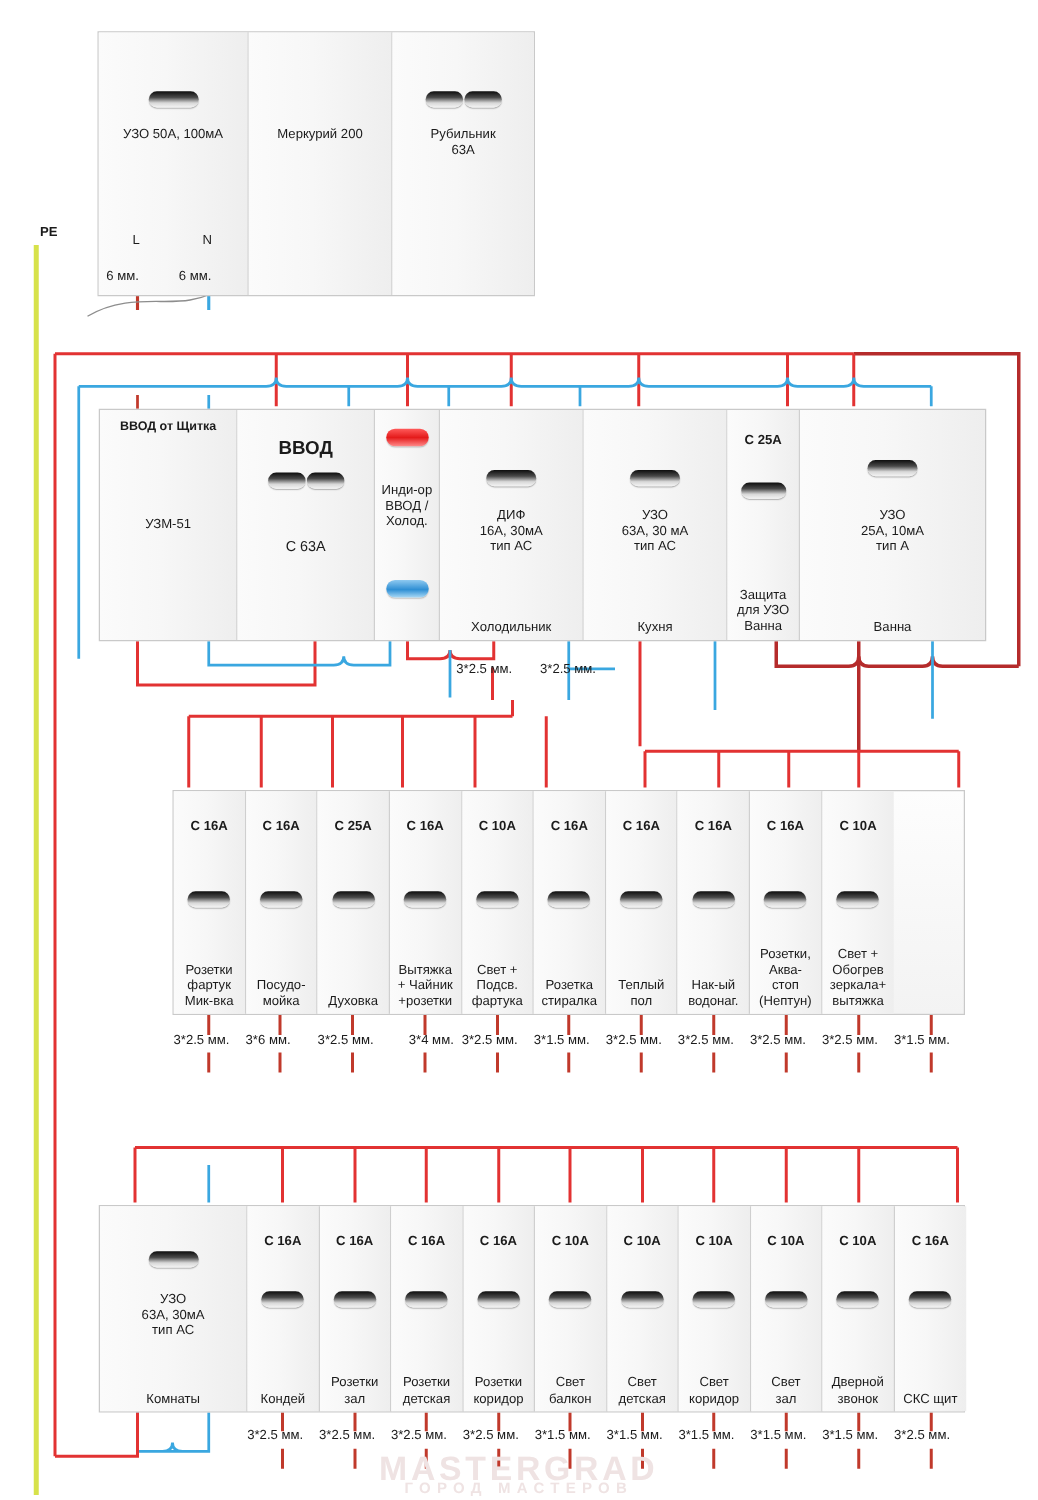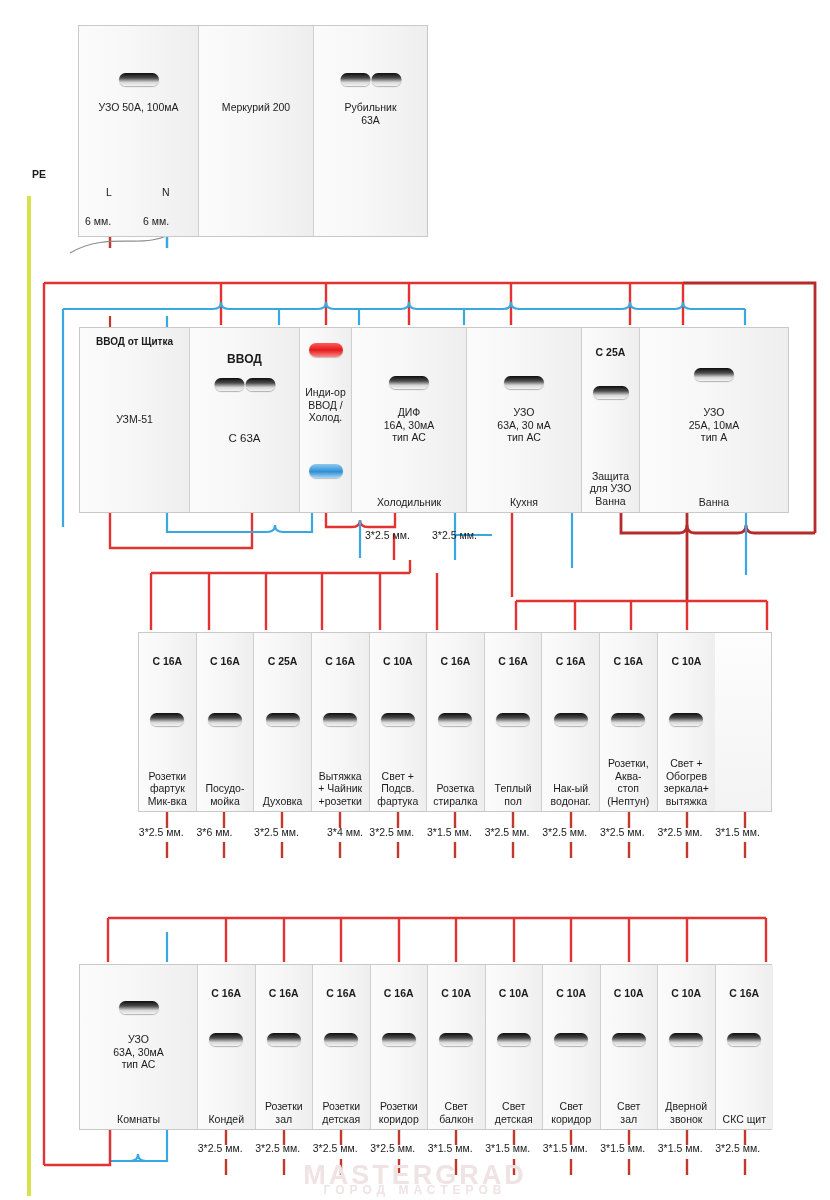--- a/index.html
+++ b/index.html
@@ -192,21 +192,21 @@
           <path d="M745 1159 L745 1175"></path>
       </g>
 
       <path stroke="#3aa7e0" stroke-width="2.2" d="M167 1130 L167 1161 L130 1161 q8 0 8 -7 q0 7 8 7 L110 1161"></path>
       <path stroke="#3aa7e0" stroke-width="2.2" d="M110 1161 L110 1130"></path>
       <path stroke="#e23232" stroke-width="2.4" d="M44 1165 L110 1165 L110 1130"></path>
 
     </g>
   </svg>
 
-  <div class="cap b" style="left:20px;top:168px;padding-left:12px;">PE</div>
+  <div class="cap b" style="left:20px;top:180px;padding-left:12px;">PE</div>
 
   <div class="panel" style="left:78px;top:25px;width:350px;height:212px;">
     <div class="mod" style="width:120px;">
       <div class="lever" style="top:47px;"></div>
       <div class="m-mid" style="top:75px;">УЗО 50А, 100мА</div>
     </div>
     <div class="mod" style="width:115px;">
       <div class="m-mid" style="top:75px;">Меркурий 200</div>
     </div>
     <div class="mod" style="width:113px;">
@@ -224,21 +224,21 @@
   <div class="cap" style="left:143px;top:215px;">6 мм.</div>
 
   <div class="panel" style="left:79px;top:327px;width:710px;height:186px;">
 
     <div class="mod" style="width:110px;">
       <div class="m-top b" style="top:8px;font-size:10px;">ВВОД от Щитка</div>
       <div class="m-mid" style="top:85px;">УЗМ-51</div>
     </div>
 
     <div class="mod" style="width:110px;">
-      <div class="m-top" style="top:25px;font-size:12px;">ВВОД</div>
+      <div class="m-top" style="top:25px;font-size:15px;">ВВОД</div>
       <div class="lever-duo" style="top:50px;">
         <div class="lever pair"></div>
           <div class="lever pair"></div>
       </div>
       <div class="m-mid" style="top:104px;font-size:11.5px;">С 63А</div>
     </div>
 
     <div class="mod" style="width:52px;">
       <div class="led red" style="top:15px;"></div>
       <div class="m-mid" style="top:58px;white-space:pre-line;">Инди-ор

